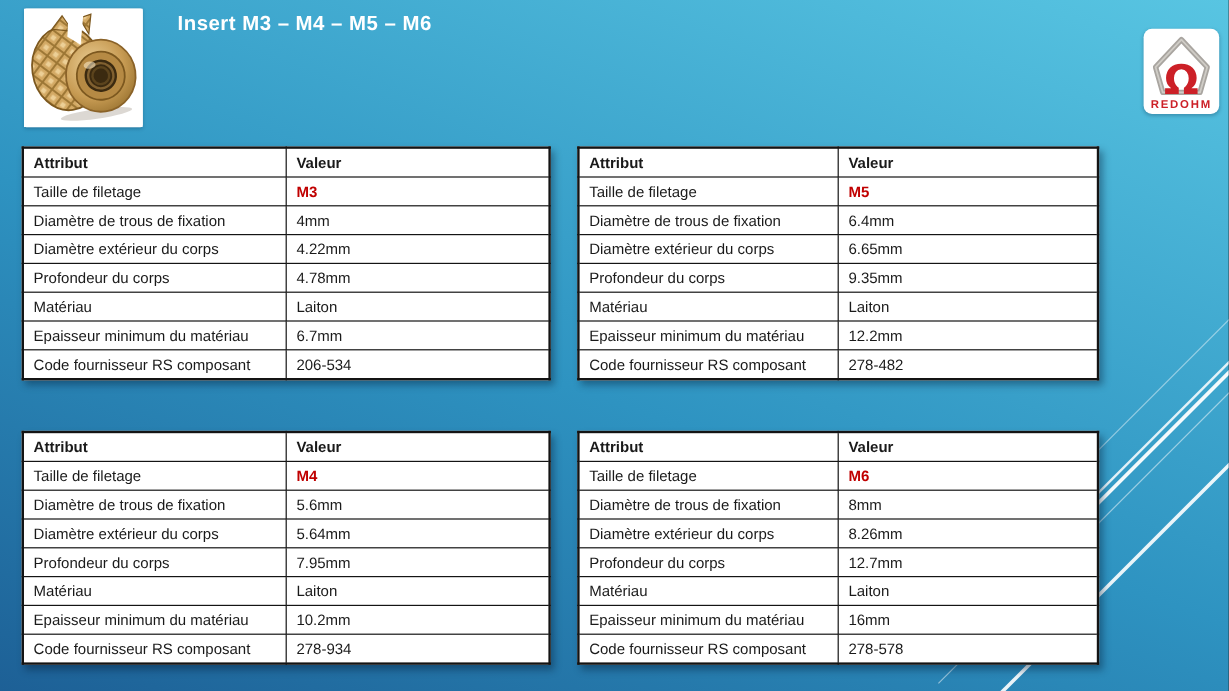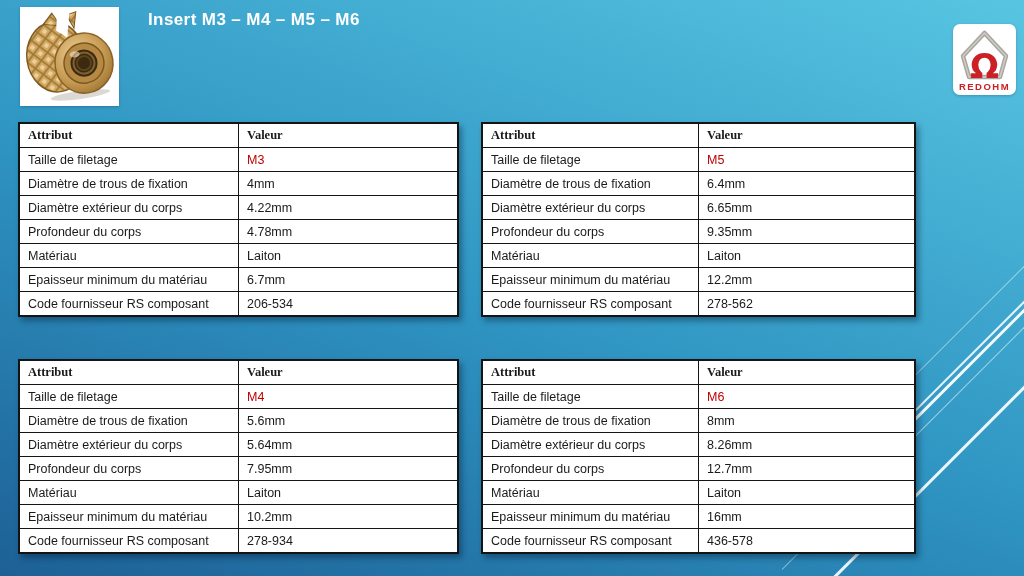--- a/index.html
+++ b/index.html
@@ -50,22 +50,22 @@
     box-shadow:3px 4px 6px rgba(0,25,50,.4);
     font-size:12.5px;color:var(--text,#1a1a1a);
     border:2px solid var(--border,#141414);
   }
   table.spec th,table.spec td{
     border:1.5px solid var(--border,#141414);
     height:23px;padding:0 8px;
     text-align:left;vertical-align:middle;
     white-space:nowrap;overflow:hidden;
   }
-  table.spec th{font-weight:bold;font-family:Liberation Serif, serif;}
-  table.spec td.hl{color:var(--hl,#c00000);font-weight:normal;margin-left:38px;}
+  table.spec th{font-weight:bold;}
+  table.spec td.hl{color:var(--hl,#c00000);font-weight:bold;margin-left:38px;}
   .t-tl{left:18px;top:122px;width:441px;}
   .t-tr{left:481px;top:122px;width:435px;}
   .t-bl{left:18px;top:359px;width:441px;}
   .t-br{left:481px;top:359px;width:435px;}
   table.spec col.c1{width:50%;}
 </style>
 </head>
 <body>
 
 <div class="slide">
@@ -193,21 +193,21 @@
         <tr>
           <td>Matériau</td>
           <td>Laiton</td>
         </tr>
         <tr>
           <td>Epaisseur minimum du matériau</td>
           <td>12.2mm</td>
         </tr>
         <tr>
           <td>Code fournisseur RS composant</td>
-          <td>278-562</td>
+          <td>278-482</td>
         </tr>
       </tbody>
     </table>
   <table class="spec t-bl">
     <colgroup>
         <col class="c1">
         <col>
       </colgroup>
   <thead>
         <tr>
@@ -277,18 +277,18 @@
         <tr>
           <td>Matériau</td>
           <td>Laiton</td>
         </tr>
         <tr>
           <td>Epaisseur minimum du matériau</td>
           <td>16mm</td>
         </tr>
         <tr>
           <td>Code fournisseur RS composant</td>
-          <td>436-578</td>
+          <td>278-578</td>
         </tr>
       </tbody>
     </table>
 
 </div>
 
 </body></html>

